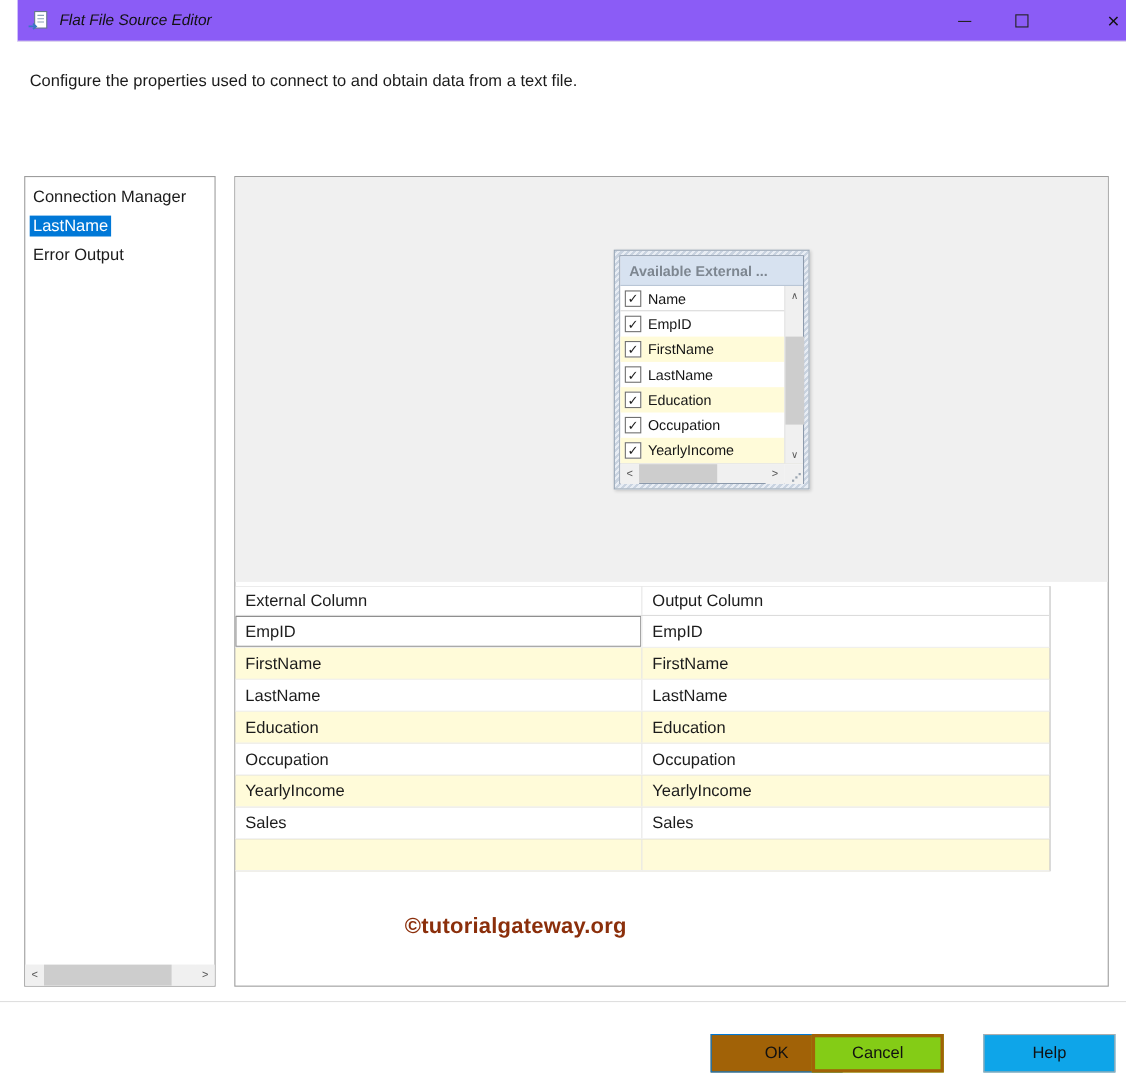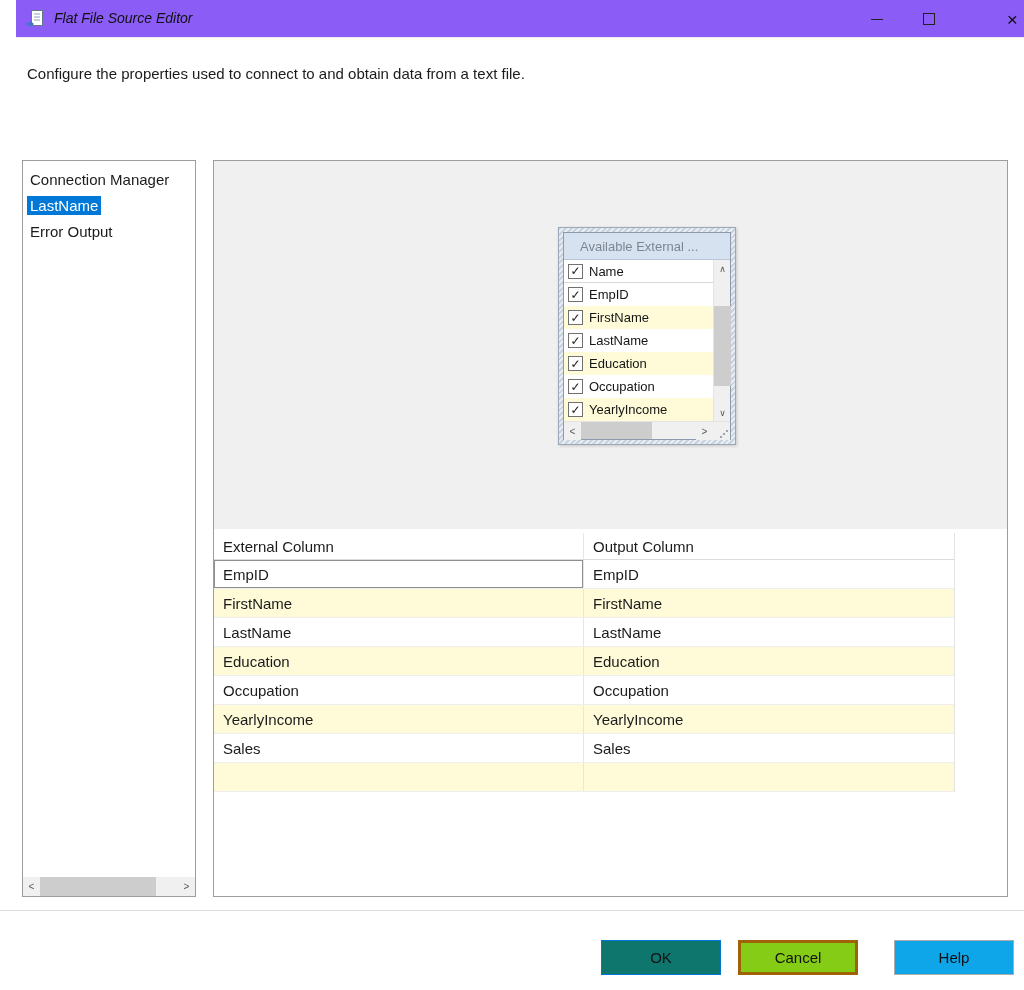--- a/index.html
+++ b/index.html
@@ -40,22 +40,22 @@
 
   
   .main-panel { position:absolute; left:213px; top:160px; width:795px; height:737px; background:#fff; border:1px solid #9d9d9d; }
   .gray-area { position:absolute; left:0; top:0; right:0; height:368px; background:#f0f0f0; }
 
   
   .avail-box { position:absolute; left:344px; top:66px; padding:4px; border:1px solid #9aa8b8;
                background:repeating-linear-gradient(135deg,#c9d3e0 0 2px,#e8edf4 2px 4px);
                box-shadow:1px 1px 3px rgba(0,0,0,0.18); }
   .avail-inner { width:168px; border:1px solid #8c9aac; background:#fff; }
-  .avail-title { height:27px; line-height:27px; padding-left:16px; background:#d7e2f0; color:#7d8690;
-                 font-size:13px; white-space:nowrap; overflow:hidden; border-bottom:1px solid #b9c6d6; }
+  .avail-title { height:27px; line-height:27px; padding-left:8px; background:#d7e2f0; color:#7d8690;
+                 font-size:13px; white-space:nowrap; overflow:hidden; border-bottom:1px solid #b9c6d6;font-weight:bold; }
   .avail-list { position:relative; background:#fff; height:161px; }
   .avail-row { height:23px; display:flex; align-items:center; padding-left:4px; padding-right:18px; font-size:13px; color:#151515; }
   .avail-row.header { border-bottom:1px solid #d9d9d9; }
   .avail-row.yellow { background:#fffbd9; }
   .checkbox { width:15px; height:15px; border:1px solid #707070; background:#fff; margin-right:6px;
               display:flex; align-items:center; justify-content:center; flex:none; }
   .checkbox span { font-size:12px; line-height:1; color:#1c1c1c; }
 
   .v-scrollbar { position:absolute; right:0; top:0; width:17px; height:161px; background:#f0f0f0; border-left:1px solid #e3e3e3; }
   .v-arrow { position:absolute; left:0; width:17px; height:17px; display:flex; align-items:center; justify-content:center;
@@ -80,21 +80,21 @@
   .cell-focused { box-shadow:inset 0 0 0 1px #8f8f8f; background:#fff; }
   .map-header .cell-ext, .map-header .cell-out { color:#1b1b1b; }
 
   
   .watermark { position:absolute; left:154px; top:670px; font-size:20px; font-weight:bold; color:#8b2f0b; letter-spacing:0.2px; }
 
   
   .footer-divider { position:absolute; left:0; top:910px; width:1024px; border-top:1px solid #dfdfdf; }
   .btn { position:absolute; top:940px; width:120px; height:35px; display:flex; align-items:center; justify-content:center;
          font-size:15px; color:#111; cursor:default; }
-  .btn-ok { left:601px; background:#0f766e; border:1px solid #0078d7; }
+  .btn-ok { left:646px; background:#a16207; border:1px solid #0078d7; }
   .btn-cancel { left:738px; background:#84cc16; border:3px solid #a16207; }
   .btn-help { left:894px; background:#0ea5e9; border:1px solid #adadad; }
 </style>
 </head>
 <body>
 
 <div class="titlebar">
   <svg class="title-icon" viewBox="0 0 22 20">
     <rect x="6.5" y="1.5" width="11" height="15" fill="#ffffff" stroke="#66788c"></rect>
     <line x1="9" y1="5" x2="15" y2="5" stroke="#8aa0b8"></line>
@@ -260,18 +260,19 @@
     <div class="map-row">
       <div class="cell-ext">Sales</div>
       <div class="cell-out">Sales</div>
     </div>
     <div class="map-row yellow">
       <div class="cell-ext"></div>
       <div class="cell-out"></div>
     </div>
   </div>
 
+  <div class="watermark">©tutorialgateway.org</div>
 </div>
 
 <div class="footer-divider"></div>
 <div class="btn btn-ok">OK</div>
 <div class="btn btn-cancel">Cancel</div>
 <div class="btn btn-help">Help</div>
 
 </body></html>

